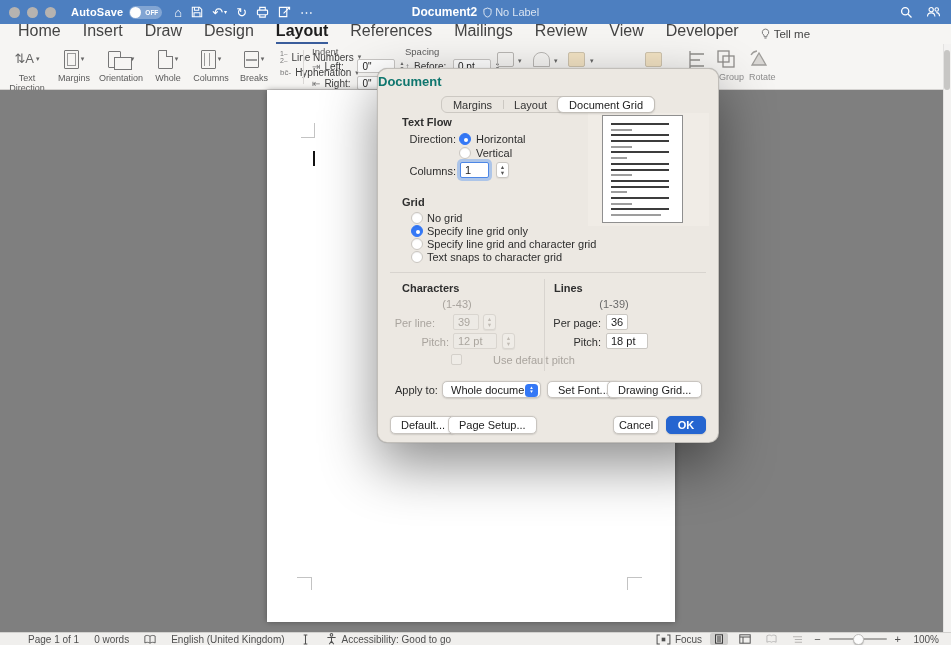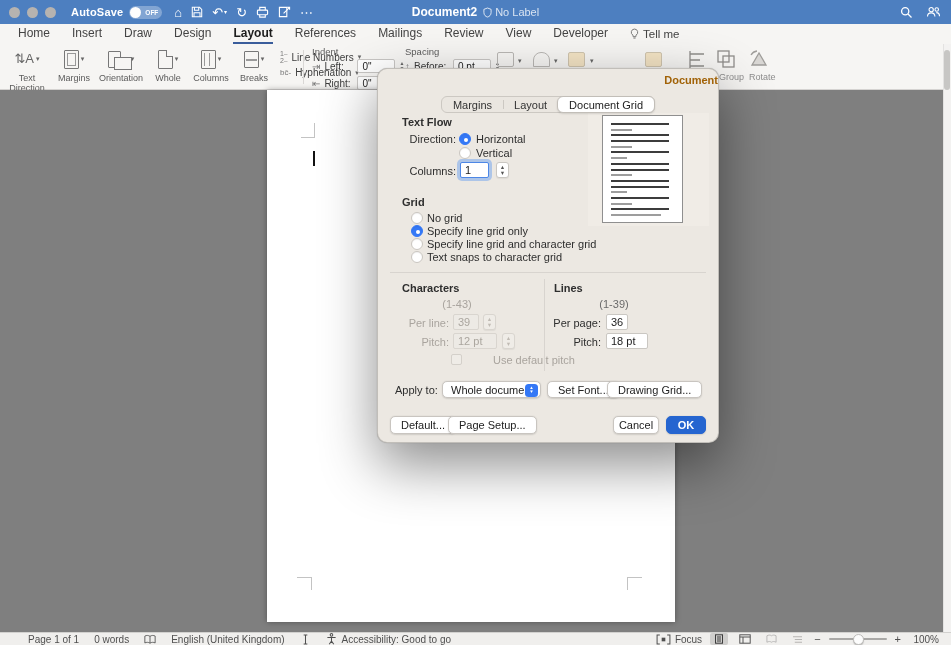--- a/index.html
+++ b/index.html
@@ -22,21 +22,21 @@
   .tb-title-wrap { position:absolute; left:0; right:0; top:0; height:24px;
     display:flex; align-items:center; justify-content:center; gap:6px; pointer-events:none; }
   .tb-title { font-size:12px; font-weight:bold; color:#fff; }
   .tb-label { font-size:11px; color:rgba(255,255,255,.78); display:flex; align-items:center; gap:3px;text-align:right; }
   .tb-right { position:absolute; right:10px; top:0; height:24px; display:flex; align-items:center; gap:13px; }
 
   
   .tabrow { position:absolute; left:0; top:24px; width:951px; height:20px; background:#f6f5f3;
     display:flex; align-items:center; }
   .rtabs { display:flex; align-items:flex-end; gap:22px; padding-left:18px; height:100%; }
-  .rtab { font-size:12px; color:#444; padding-bottom:4px; white-space:nowrap;text-align:center; }
+  .rtab { font-size:16px; color:#444; padding-bottom:4px; white-space:nowrap;text-align:center; }
   .rtab.active { color:#1d1d1d; font-weight:bold; border-bottom:2px solid var(--tab-underline); padding-bottom:2px; }
   .tellme { display:flex; align-items:center; gap:4px; font-size:11.5px; color:#444; padding-bottom:4px; }
   .pill-btn { position:absolute; top:25px; height:18px; border-radius:10px; background:#fff;
     border:1px solid #c9c8c6; display:flex; align-items:center; gap:5px; padding:0 10px;
     font-size:11px; color:#333; white-space:nowrap; }
   .pill-btn.share { background:var(--accent-blue); border-color:var(--accent-blue); color:#fff; font-weight:bold; }
   .chev { font-size:7px; color:#666; }
   .pill-btn.share .chev { color:#fff; }
 
   
@@ -93,21 +93,21 @@
   .viewbtn.sel { background:#cfcecc; }
   .slider { position:relative; width:58px; height:2px; background:#a9a8a6; border-radius:1px; }
   .knob { position:absolute; left:24px; top:-4.5px; width:11px; height:11px; border-radius:50%;
     background:#fdfdfd; border:1px solid #bdbcba; box-shadow:0 1px 1px rgba(0,0,0,.2); }
   .zoomsign { font-size:11px; color:#4f4f4f; }
 
   
   .dialog { position:absolute; left:377px; top:68px; width:342px; height:375px; background:var(--dialog-bg);
     border-radius:10px; border:1px solid rgba(0,0,0,.18);
     box-shadow:0 22px 55px rgba(0,0,0,.45), 0 0 1px rgba(0,0,0,.3); font-size:11px; color:#262626; }
-  .dlg-title { position:absolute; top:5px; left:0; right:0; text-align:right; font-size:11px; font-weight:bold; color:#a16207; }
+  .dlg-title { position:absolute; top:5px; left:0; right:0; text-align:left; font-size:13px; font-weight:bold; color:#0f766e; }
   .seg-wrap { position:absolute; top:27px; left:0; right:0; display:flex; justify-content:center; }
   .seg { display:flex; align-items:stretch; border:1px solid #ccc8c2; border-radius:6px; background:#eae6e0; height:17px; }
   .seg-item { display:flex; align-items:center; padding:0 11px; font-size:11px; color:#333; position:relative; }
   .seg-item + .seg-item::before { content:""; position:absolute; left:0; top:3px; bottom:3px; width:1px; background:#ccc8c2; }
   .seg-item.sel { background:#fff; border:1px solid #c2beb8; border-radius:6px; margin:-1px;
     box-shadow:0 1px 2px rgba(0,0,0,.12); z-index:1; color:#222; }
   .seg-item.sel::before { display:none; }
   .sect-head { position:absolute; font-weight:bold; font-size:11px; color:#2e2e2e; }
   .d-lab { position:absolute; font-size:11px; color:#2e2e2e; }
   .d-lab.right { text-align:right; }
@@ -495,21 +495,21 @@
     <div class="d-lab" style="left:49px; top:156px;">Specify line grid only</div>
     <div class="radio" style="left:33px; top:169px;"></div>
     <div class="d-lab" style="left:49px; top:169px;">Specify line grid and character grid</div>
     <div class="radio" style="left:33px; top:182px;"></div>
     <div class="d-lab" style="left:49px; top:182px;">Text snaps to character grid</div>
 
     <div class="hdiv" style="top:203px;"></div>
 
     <div class="sect-head" style="left:24px; top:213px;">Characters</div>
     <div class="d-lab dis" style="left:48px; top:229px; width:62px; text-align:center;">(1-43)</div>
-    <div class="d-lab dis right" style="left:18px; top:248px; width:53px;">Per line:</div>
+    <div class="d-lab dis right" style="left:4px; top:248px; width:53px;">Per line:</div>
     <div class="dfield dis" style="left:75px; top:245px; width:26px;">39</div>
     <div class="dstep dis" style="left:105px; top:245px;">▲<br>▼</div>
     <div class="d-lab dis right" style="left:18px; top:267px; width:53px;">Pitch:</div>
     <div class="dfield dis" style="left:75px; top:264px; width:44px;">12 pt</div>
     <div class="dstep dis" style="left:124px; top:264px;">▲<br>▼</div>
     <div class="checkbox" style="left:73px; top:285px;"></div>
     <div class="d-lab dis" style="left:79px; top:285px;margin-left:36px;">Use default pitch</div>
 
     <div class="vdiv2" style="left:166px; top:210px; height:92px;"></div>
 

